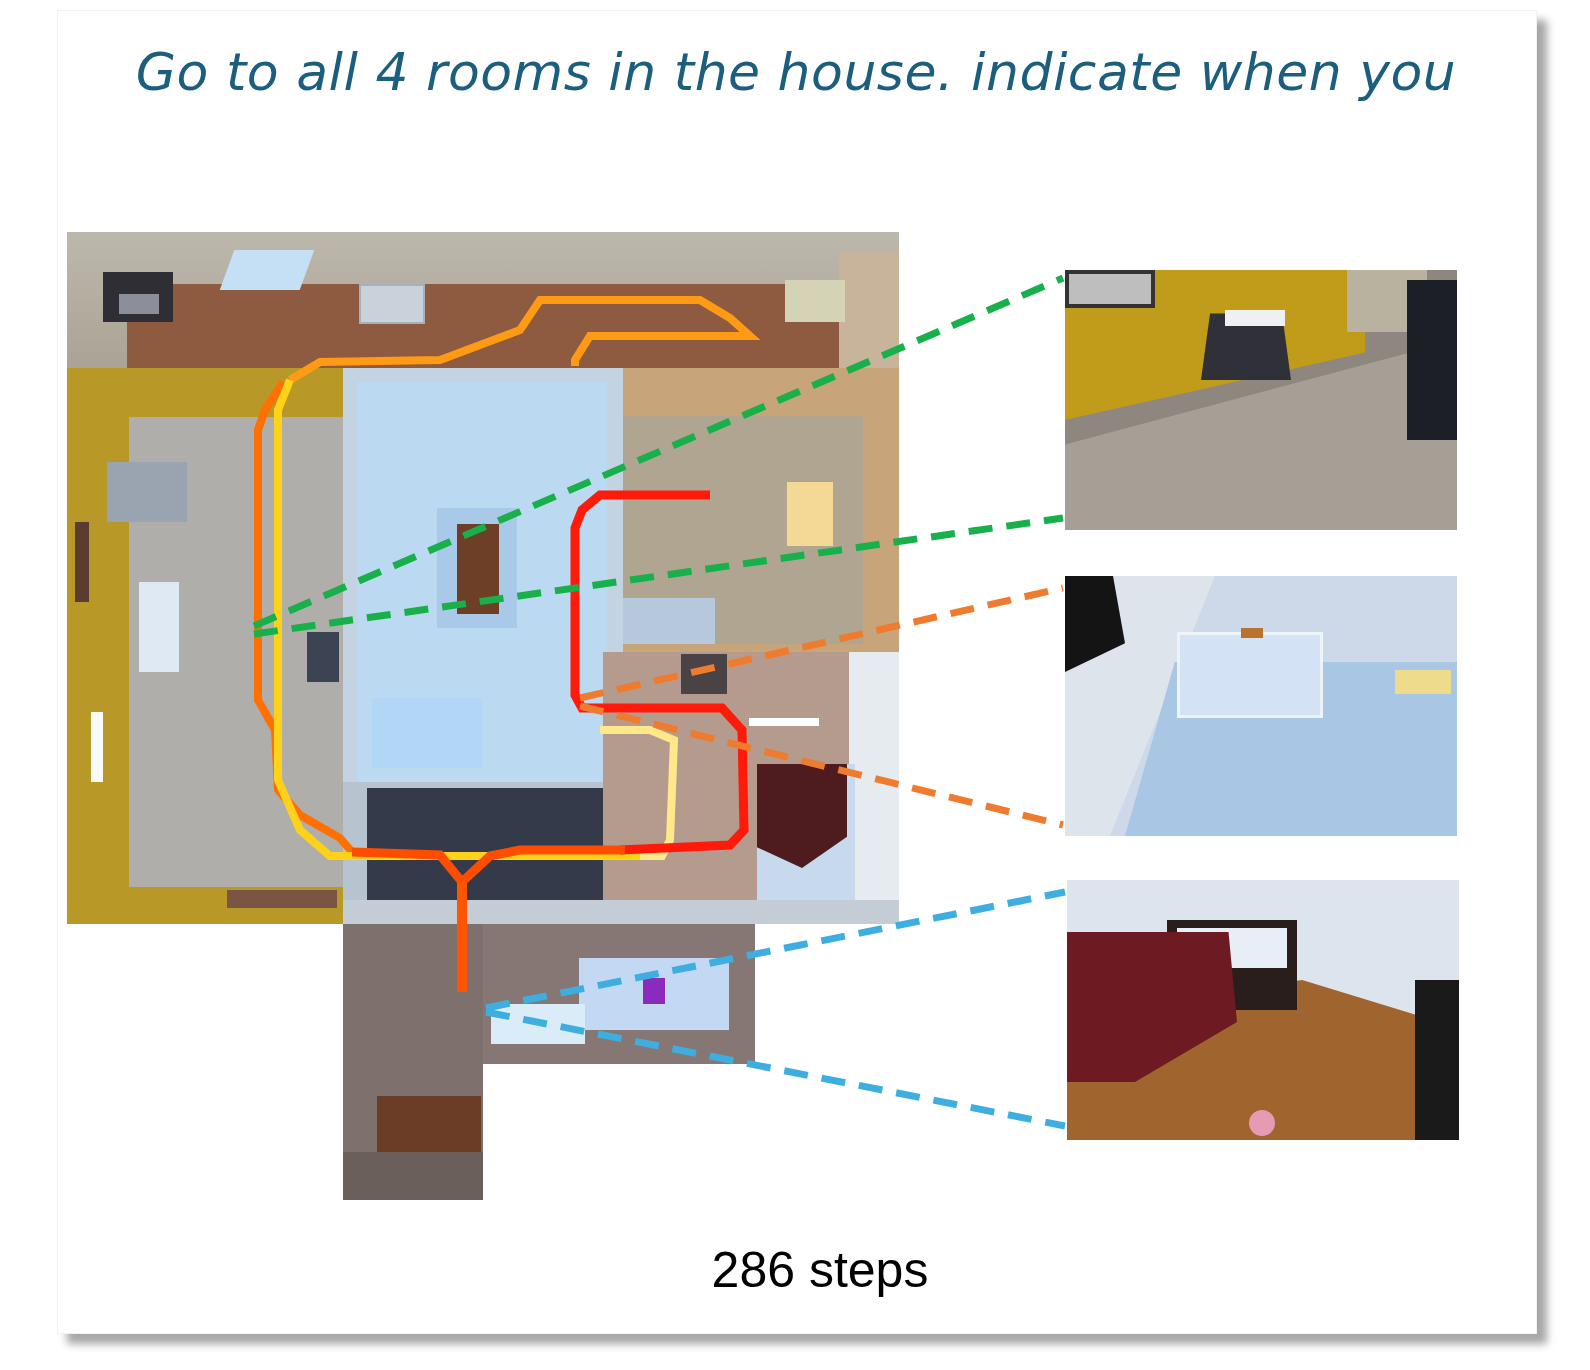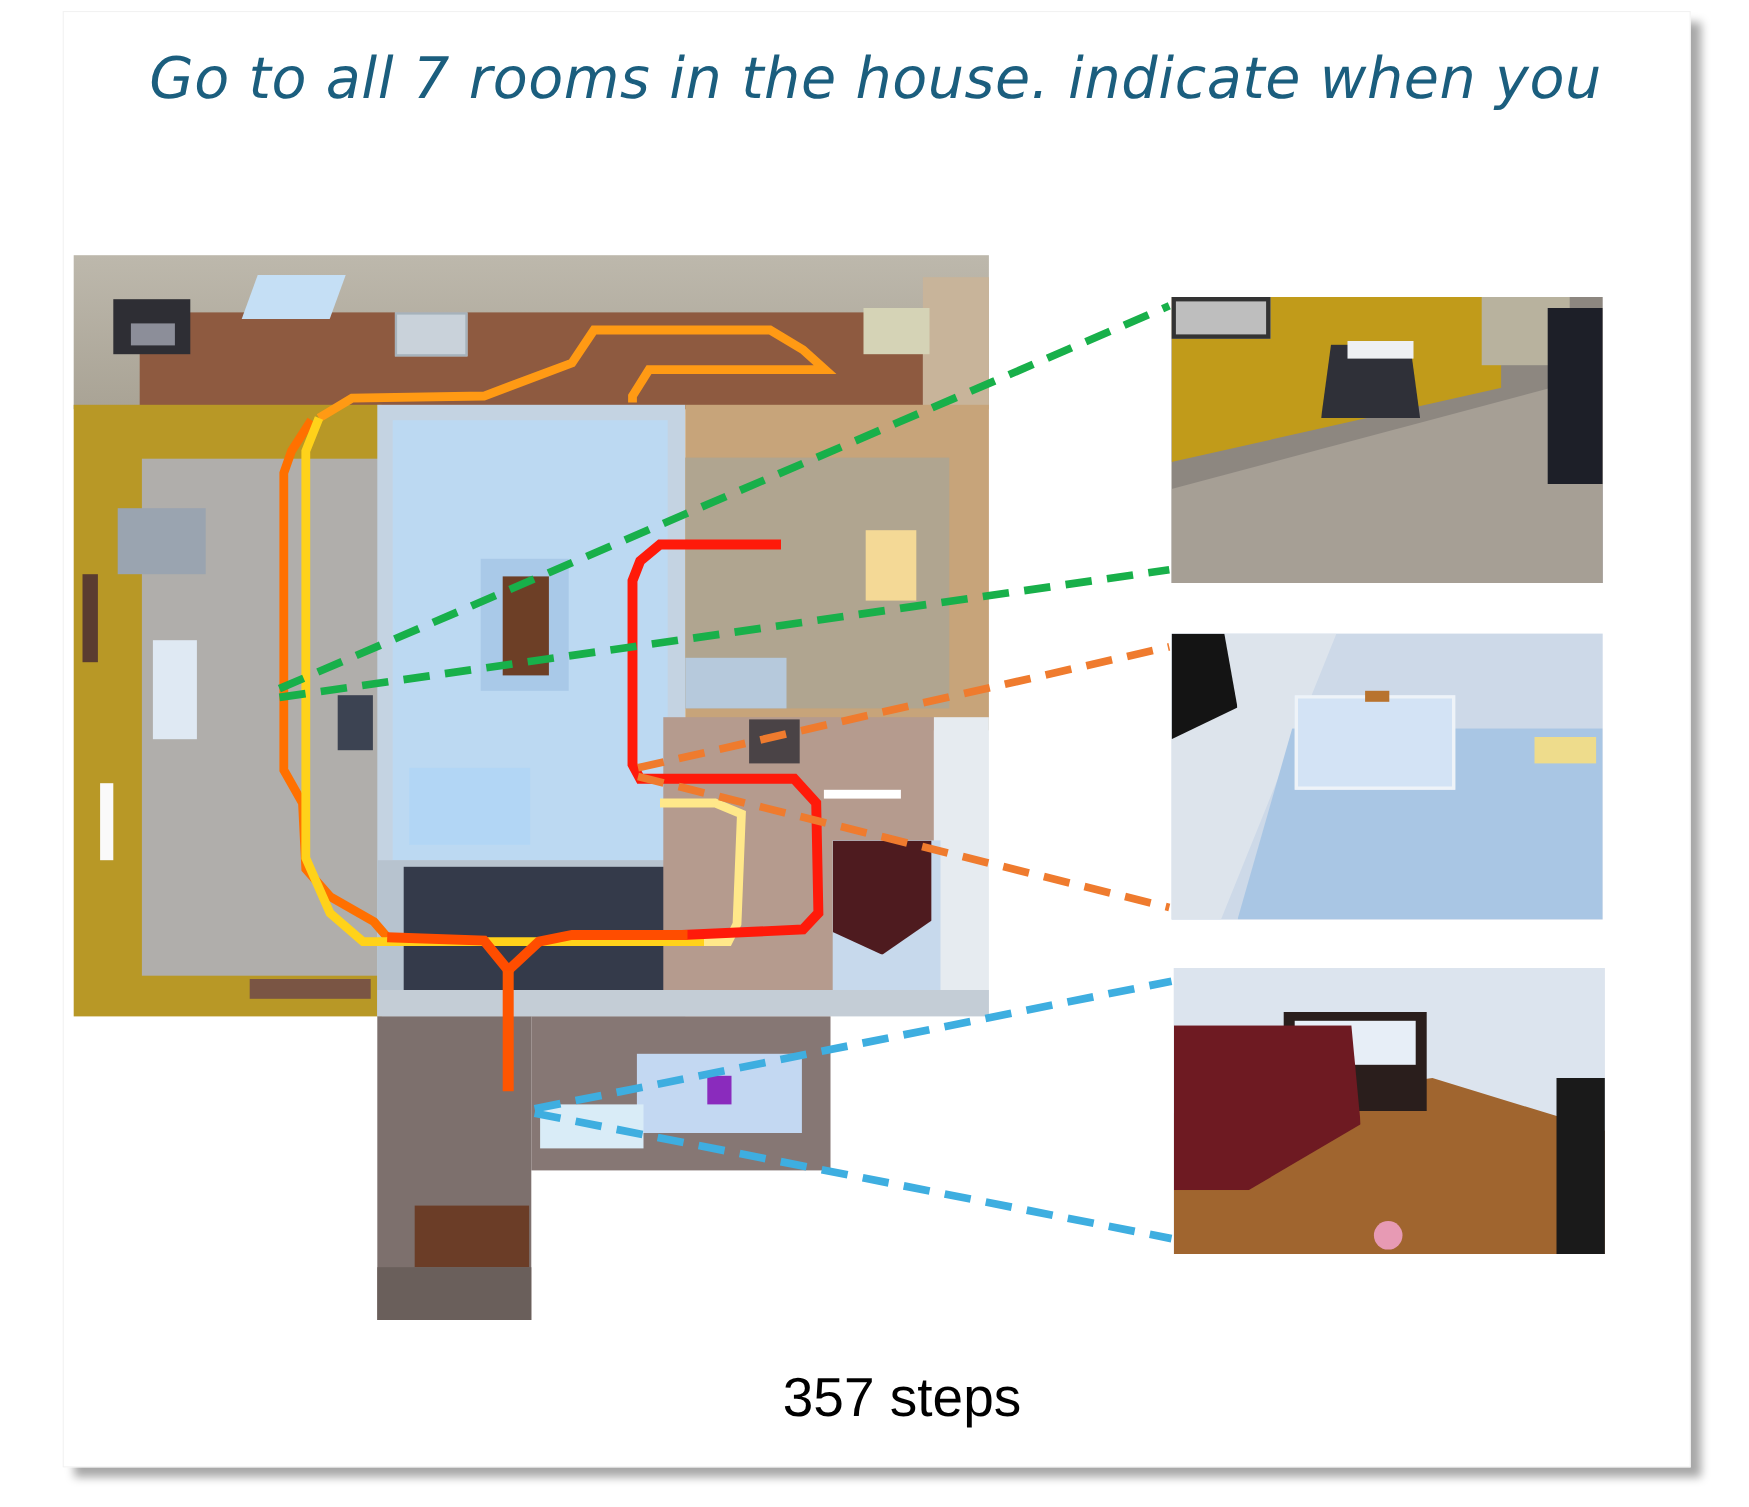--- a/index.html
+++ b/index.html
@@ -14,21 +14,21 @@
   .abs { position:absolute; }
   .view { position:absolute; overflow:hidden; }
   svg.overlay { position:absolute; left:0; top:0; width:1590px; height:1370px; pointer-events:none; }
 </style>
 </head>
 <body>
 
 <div class="card"></div>
 
 <div class="title">
-  <div>Go to all 7 rooms in the house. indicate when you</div>
+  <div>Go to all 4 rooms in the house. indicate when you</div>
 </div>
 
 <div class="map">
 
   <div class="abs" style="left:0;top:0;width:832px;height:140px;background:linear-gradient(#bdb8ac,#a9a395);"></div>
   <div class="abs" style="left:60px;top:52px;width:712px;height:88px;background:#8e5a40;"></div>
   <div class="abs" style="left:772px;top:20px;width:60px;height:120px;background:#c8b49a;"></div>
   <div class="abs" style="left:36px;top:40px;width:70px;height:50px;background:#2e2e34;"></div>
   <div class="abs" style="left:52px;top:62px;width:40px;height:20px;background:#8c8e99;"></div>
   <div class="abs" style="left:160px;top:18px;width:80px;height:40px;background:#c5dff5;transform:skewX(-20deg);"></div>
@@ -120,13 +120,13 @@
   <line x1="254" y1="626" x2="1063" y2="278" stroke="#18b04a" stroke-width="7" stroke-dasharray="24,14"></line>
   <line x1="254" y1="634" x2="1063" y2="518" stroke="#18b04a" stroke-width="7" stroke-dasharray="24,14"></line>
 
   <line x1="580" y1="698" x2="1063" y2="588" stroke="#ef7b2e" stroke-width="7" stroke-dasharray="24,14"></line>
   <line x1="580" y1="706" x2="1063" y2="825" stroke="#ef7b2e" stroke-width="7" stroke-dasharray="24,14"></line>
 
   <line x1="486" y1="1008" x2="1065" y2="892" stroke="#3eaee0" stroke-width="7" stroke-dasharray="24,14"></line>
   <line x1="486" y1="1012" x2="1065" y2="1126" stroke="#3eaee0" stroke-width="7" stroke-dasharray="24,14"></line>
 </svg>
 
-<div class="steps">357 steps</div>
+<div class="steps">286 steps</div>
 
 </body></html>

